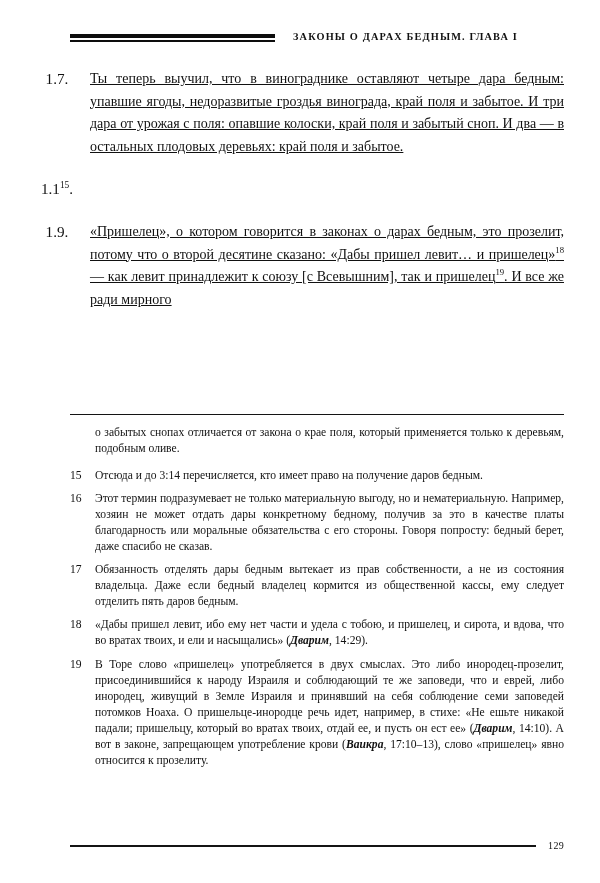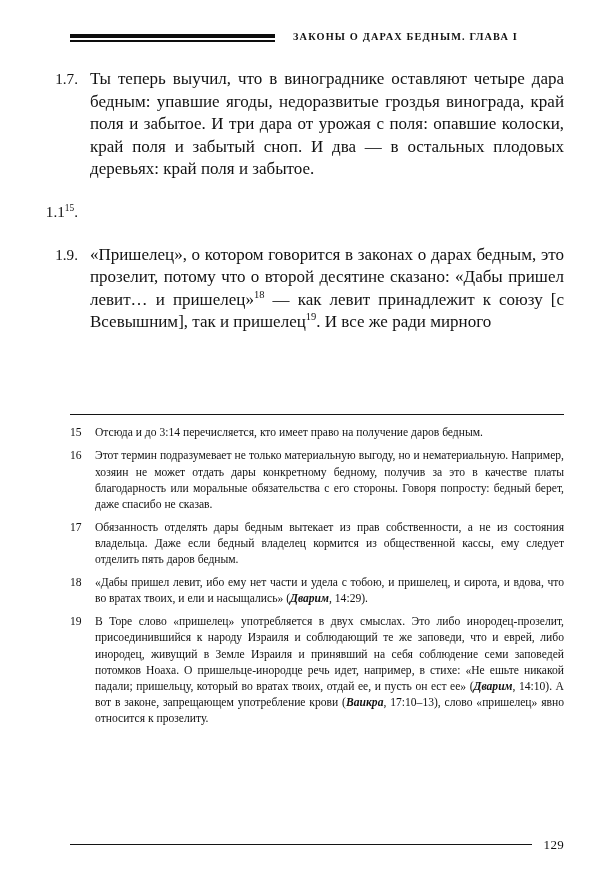--- a/index.html
+++ b/index.html
@@ -70,40 +70,41 @@
   .para {
     display: flex;
     align-items: flex-start;
     margin-bottom: 20px;
   }
   .para:last-child { margin-bottom: 4px; }
 
   .para-num {
     flex: 0 0 54px;
     width: 54px;
-    text-align: right;
+    text-align: center;
     padding-right: 12px;
     box-sizing: border-box;
     font-size: 15.2px;
     line-height: 22.6px;
     white-space: nowrap;
     font-variant-numeric: oldstyle-nums;
   }
   .para-num sup {
     font-size: 0.62em;
     vertical-align: super;
     line-height: 0;
   }
   .para-text {
     flex: 1 1 auto;
-    font-size: 17px;
+    font-size: 14px;
     line-height: 22.6px;
     text-align: justify;
     text-justify: inter-word;
     hyphens: manual;
+    text-decoration: underline;
   }
   .para-text sup {
     font-size: 0.62em;
     vertical-align: super;
     line-height: 0;
   }
 
   
   .footnote-area {
     position: absolute;
@@ -157,21 +158,21 @@
     align-items: center;
   }
   .footer-rule {
     flex: 1 1 auto;
     height: 1.6px;
     background: #141414;
   }
   .page-number {
     flex: 0 0 auto;
     margin-left: 12px;
-    font-size: 13px;
+    font-size: 10px;
     line-height: 1;
     font-variant-numeric: oldstyle-nums;
     letter-spacing: 0.3px;
   }
 </style>
 </head>
 <body>
 
 <div class="page">
 
@@ -198,20 +199,24 @@
     <div class="para">
       <div class="para-num"><span>1.9.</span></div>
       <div class="para-text"><span>«Пришелец», о котором говорится в законах о дарах бедным, это прозелит, потому что о второй десятине сказано: «Дабы пришел левит… и пришелец»<sup>18</sup> — как левит принадлежит к союзу [с Всевышним], так и пришелец<sup>19</sup>. И все же ради мирного</span></div>
     </div>
 
   </div>
 
   <div class="footnote-area">
     <div class="footnote-rule"></div>
 
+    <div class="fn continuation">
+      <div class="fn-num blank"></div>
+      <div class="fn-text">о забытых снопах отличается от закона о крае поля, который применяется только к деревьям, подобным оливе.</div>
+    </div>
 
     <div class="fn">
       <div class="fn-num">15</div>
       <div class="fn-text">Отсюда и до 3:14 перечисляется, кто имеет право на получение даров бедным.</div>
     </div>
 
     <div class="fn">
       <div class="fn-num">16</div>
       <div class="fn-text">Этот термин подразумевает не только материальную выгоду, но и нематериальную. Например, хозяин не может отдать дары конкретному бедному, получив за это в качестве платы благодарность или моральные обязательства с его стороны. Говоря попросту: бедный берет, даже спасибо не сказав.</div>
     </div>

